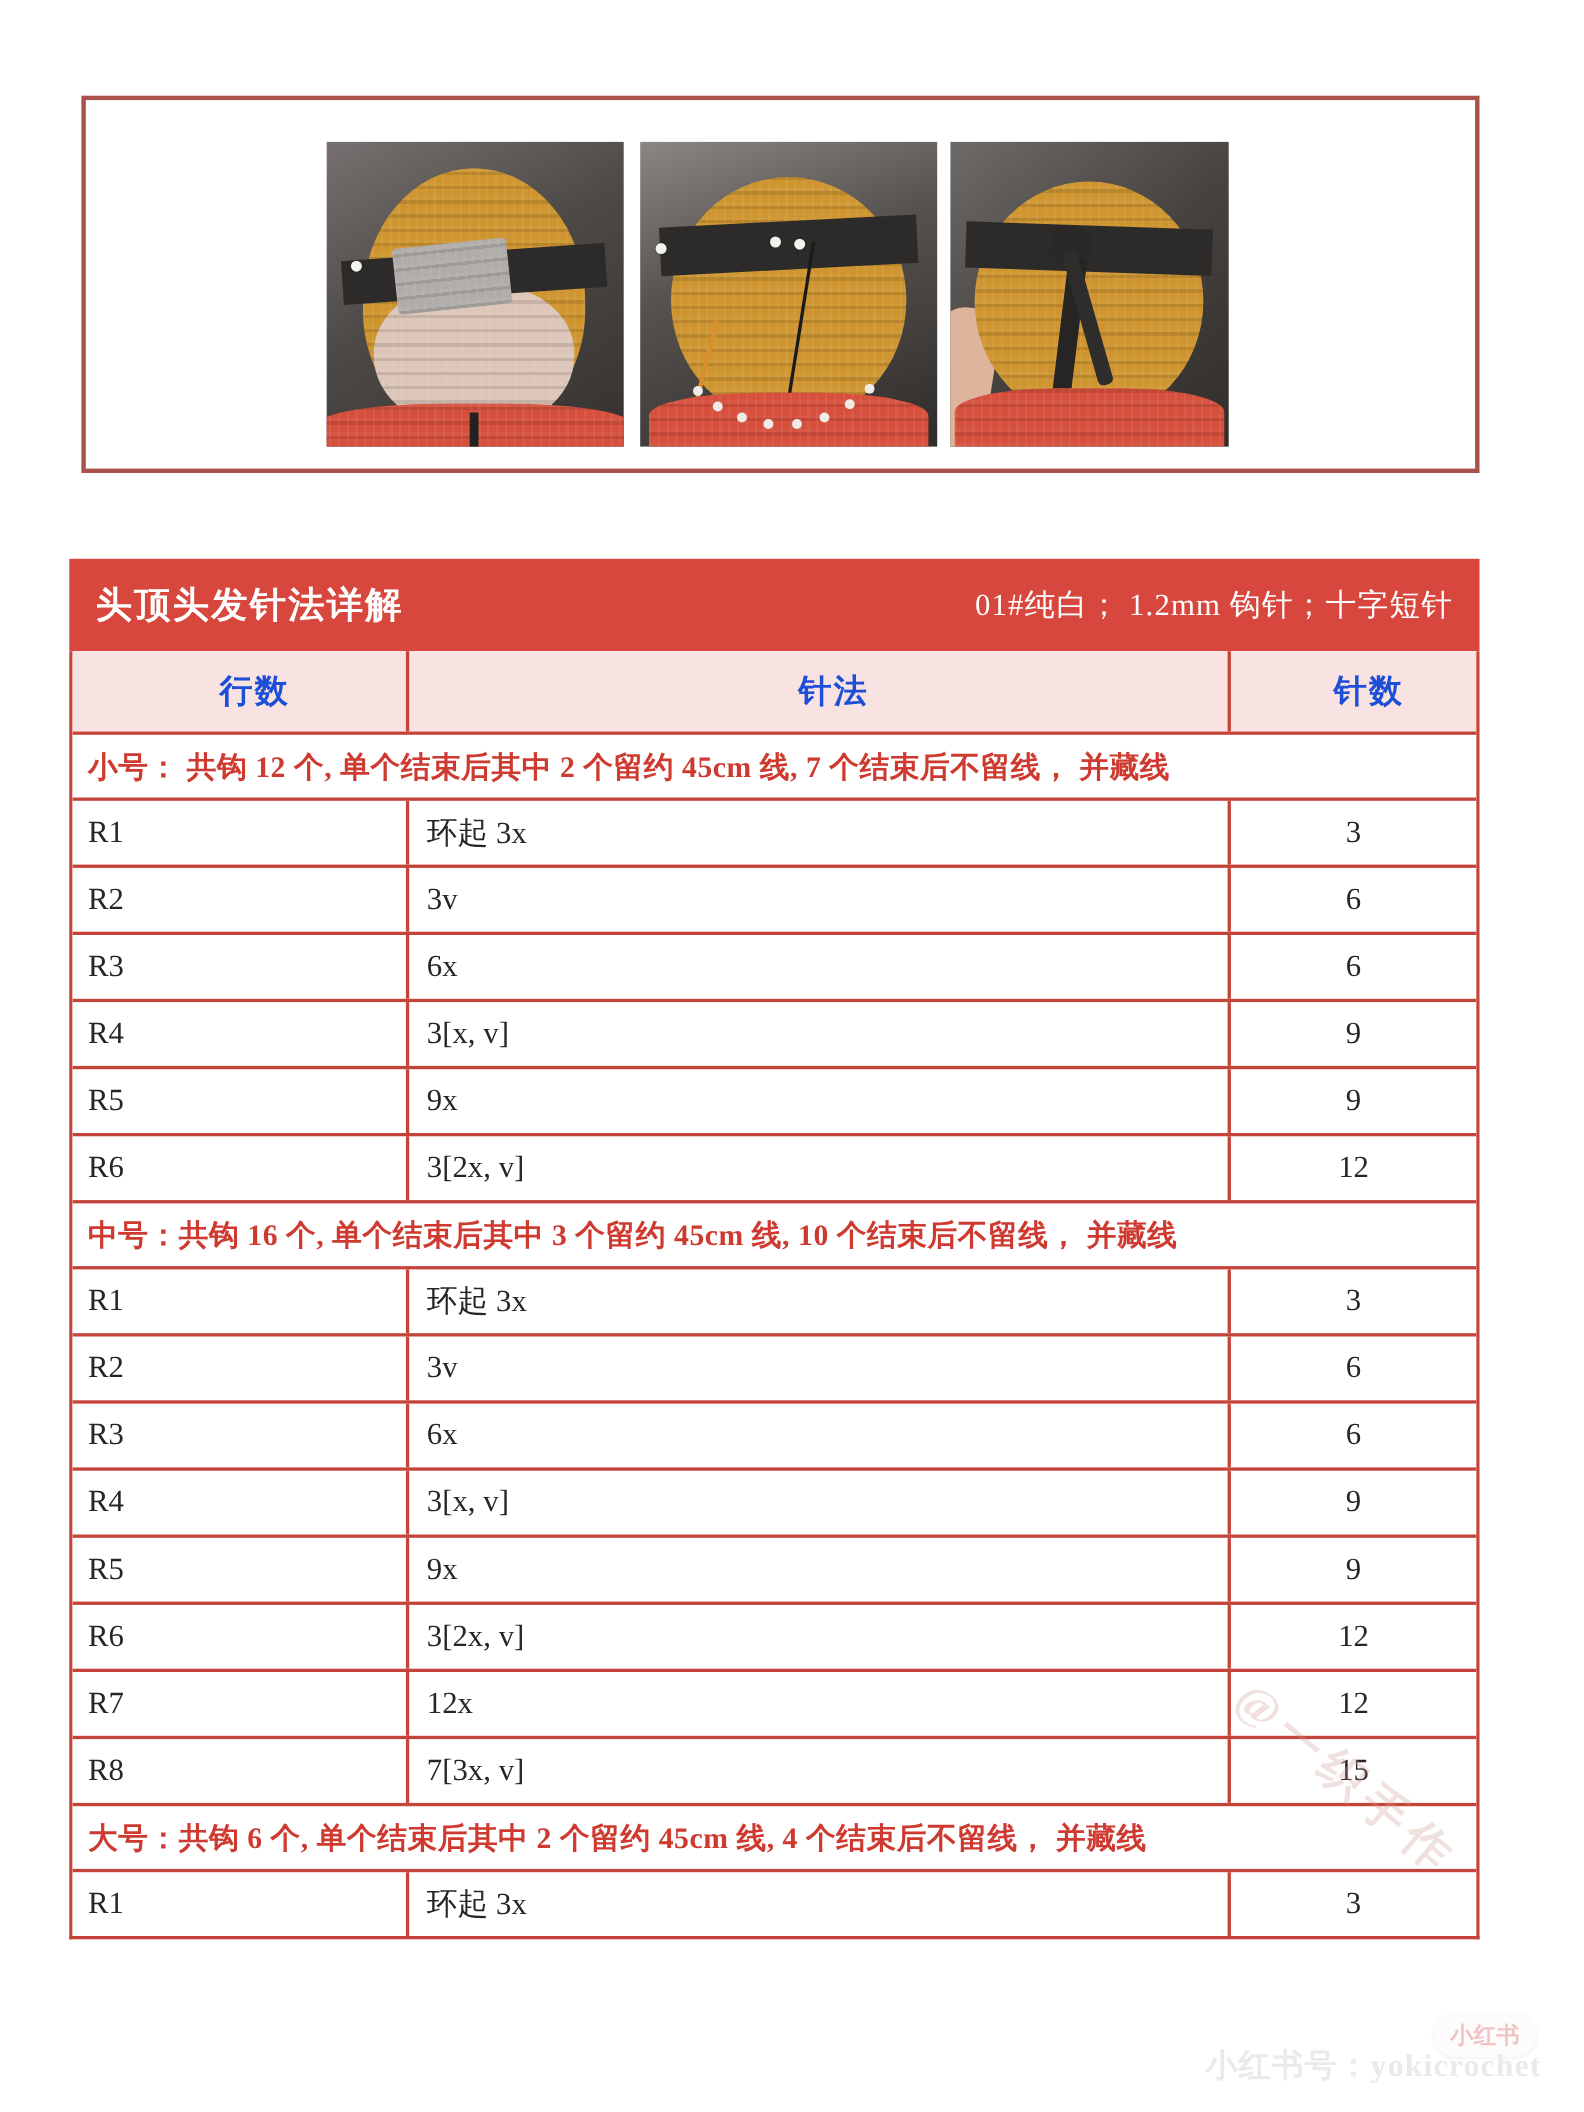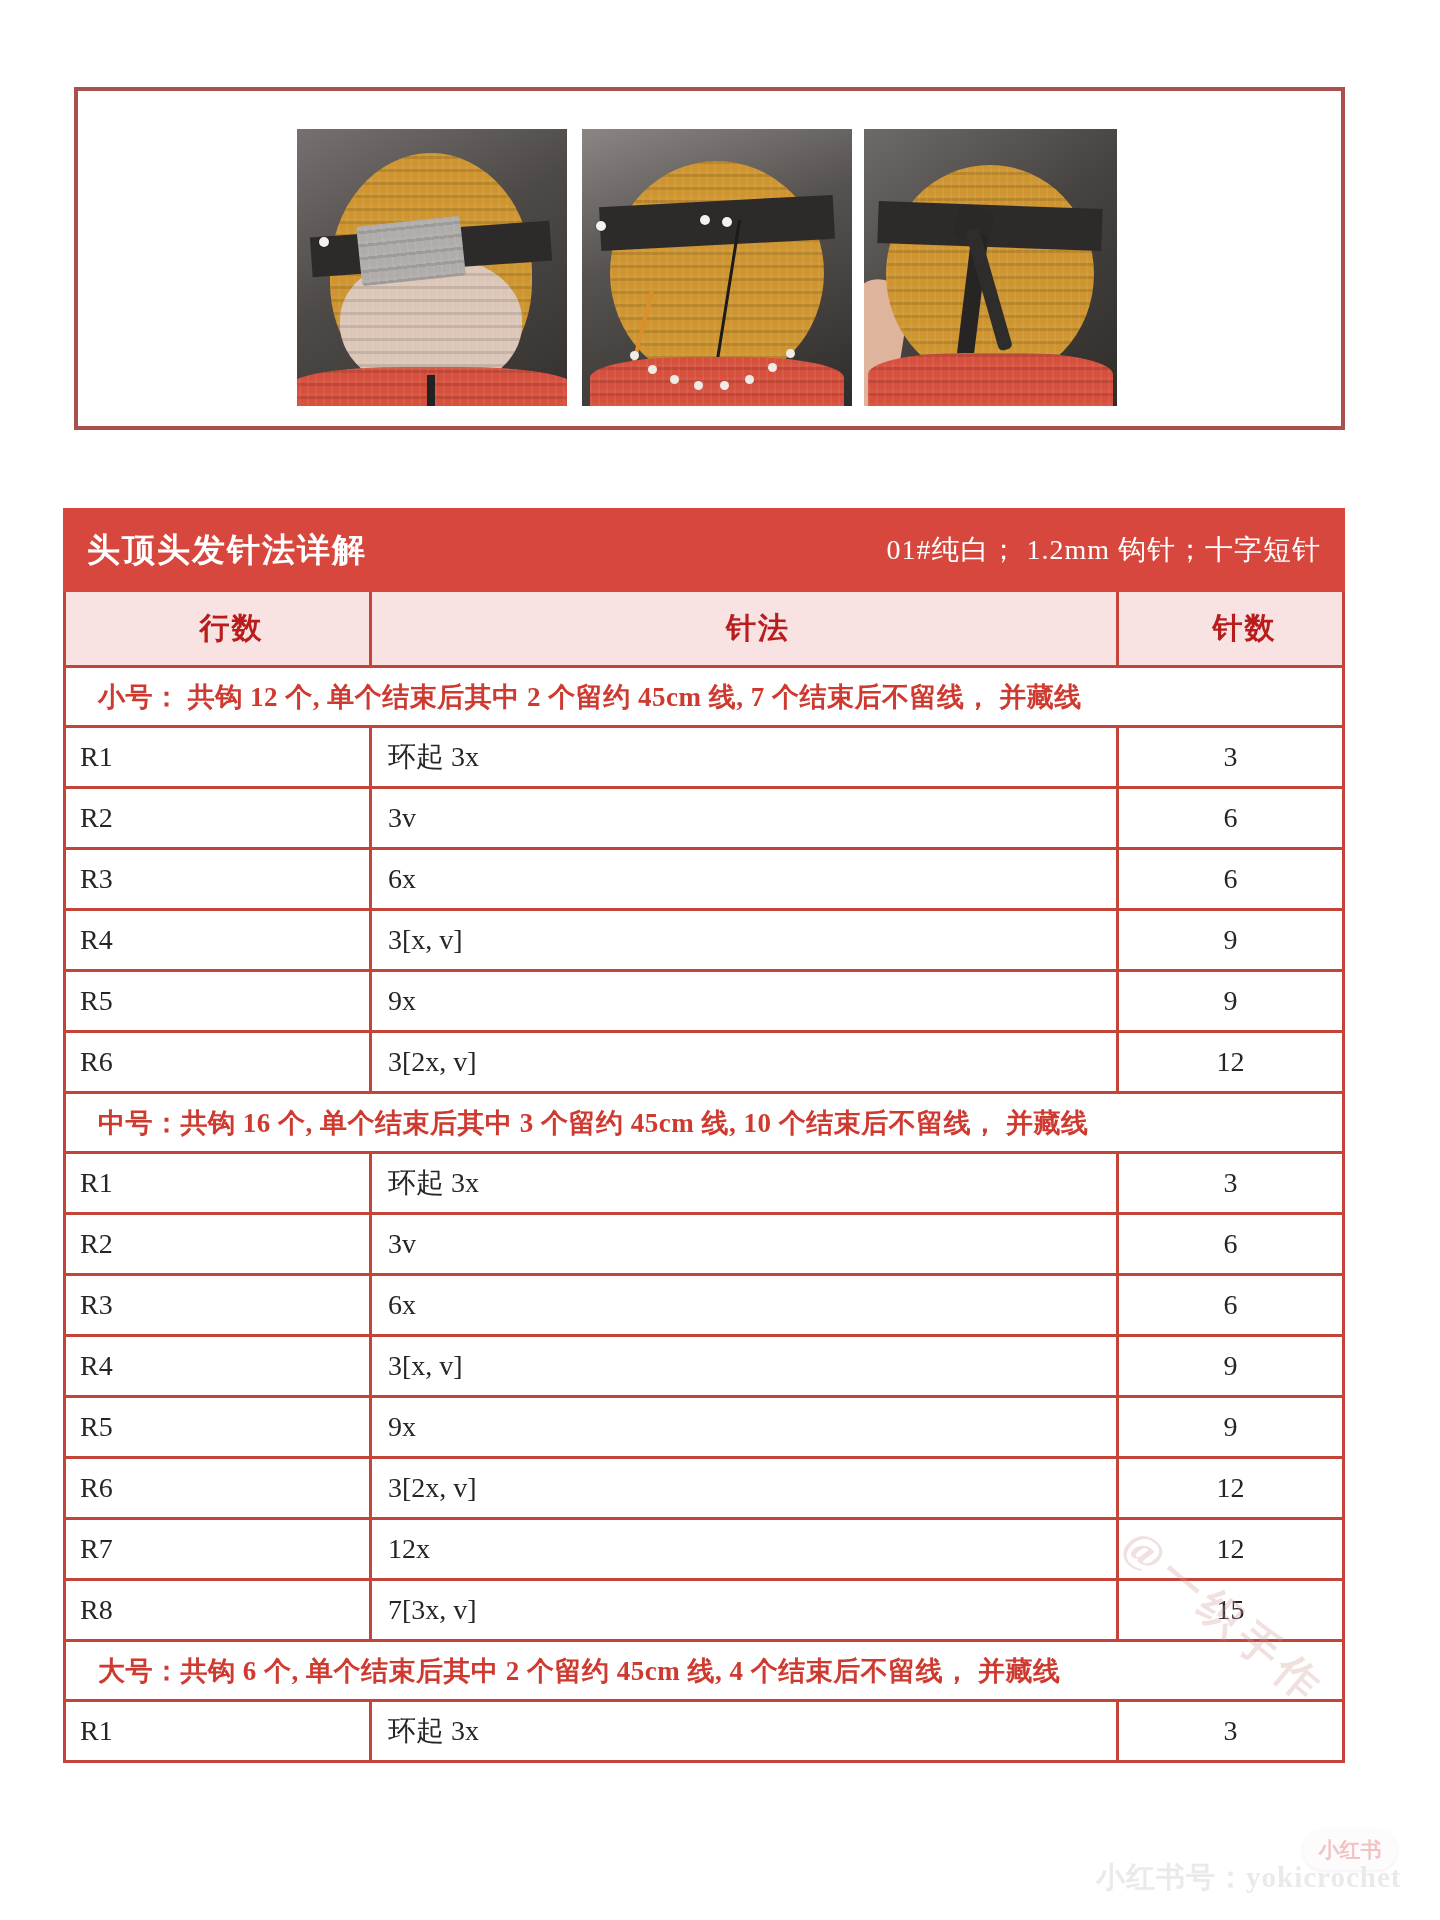--- a/index.html
+++ b/index.html
@@ -62,26 +62,26 @@
   .tbar{
     height:84px;background:#d8473d;display:flex;align-items:center;
     justify-content:space-between;padding:0 24px;box-sizing:border-box;
   }
   .tbar-title{font-size:33px;font-weight:bold;color:#ffffff;letter-spacing:2px;}
   .tbar-info{font-size:28px;color:#ffffff;letter-spacing:1px;text-align:right;}
   .tgrid{border:3px solid #c5443a;border-top:none;box-sizing:border-box;background:#ffffff;}
   .chead{display:grid;grid-template-columns:306px 747px auto;background:#f9e3e2;}
   .ch{
     height:73px;display:flex;align-items:center;justify-content:center;
-    font-size:30px;font-weight:bold;color:#b91c1c;letter-spacing:2px;
+    font-size:30px;font-weight:bold;color:#1d4ed8;letter-spacing:2px;
     border-right:3px solid #c5443a;box-sizing:border-box;padding-left:28px;
   }
   .ch:last-child{border-right:none;}
   .sec-row{
-    height:60px;display:flex;align-items:center;padding-left:32px;
+    height:60px;display:flex;align-items:center;padding-left:14px;
     color:#ce3a30;font-weight:bold;font-size:27px;border-top:3px solid #c5443a;
     background:#ffffff;box-sizing:border-box;letter-spacing:0.5px;
   }
   .data-row{
     display:grid;grid-template-columns:306px 747px auto;height:61px;
     border-top:3px solid #c5443a;box-sizing:border-box;background:#ffffff;
   }
   .cell{
     display:flex;align-items:center;font-size:28px;color:#262626;
     border-right:3px solid #c5443a;box-sizing:border-box;

